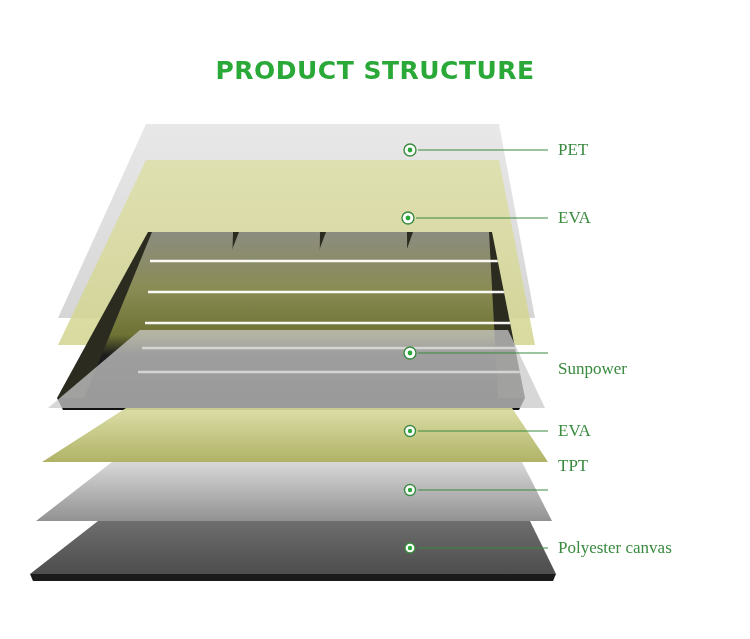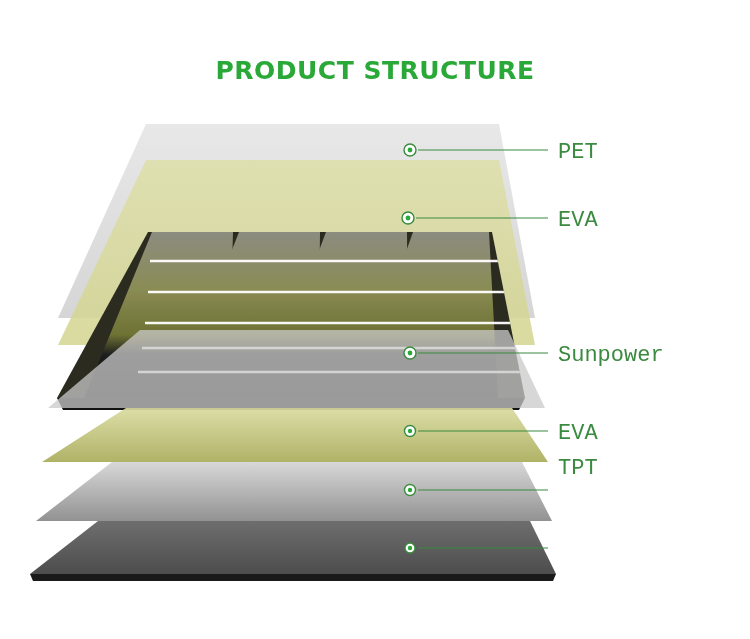--- a/index.html
+++ b/index.html
@@ -18,24 +18,24 @@
     left:0;top:56px;width:750px;
     text-align:center;
     font-size:25px;
     font-weight:bold;
     letter-spacing:0.5px;
     color:#2aa939;
     font-family:"DejaVu Sans", sans-serif;
   }
   .label{
     position:absolute;
-    font-size:22px;
+    font-size:17px;
     color:#3a8a3f;
     white-space:nowrap;
-    font-family:Liberation Mono, monospace;
+    font-family:Liberation Serif, serif;
   }
 </style>
 </head>
 <body>
 
 <div id="stage">
 
   <div class="title">PRODUCT STRUCTURE</div>
 
   <svg class="diagram" viewBox="0 0 750 639">
@@ -149,17 +149,18 @@
       </g>
       <g>
         <circle cx="410" cy="548" r="5" fill="#ffffff" stroke="#3a8a3f" stroke-width="1.3"></circle>
         <circle cx="410" cy="548" r="2.2" fill="#2aa939"></circle>
       </g>
     </g>
   </svg>
 
   <div class="label" style="left:558px;top:140px;">PET</div>
   <div class="label" style="left:558px;top:208px;">EVA</div>
-  <div class="label" style="left:558px;top:343px;">Sunpower</div>
+  <div class="label" style="left:558px;top:359px;">Sunpower</div>
   <div class="label" style="left:558px;top:421px;">EVA</div>
   <div class="label" style="left:558px;top:456px;">TPT</div>
+  <div class="label" style="left:558px;top:538px;">Polyester canvas</div>
 
 </div>
 
 </body></html>

